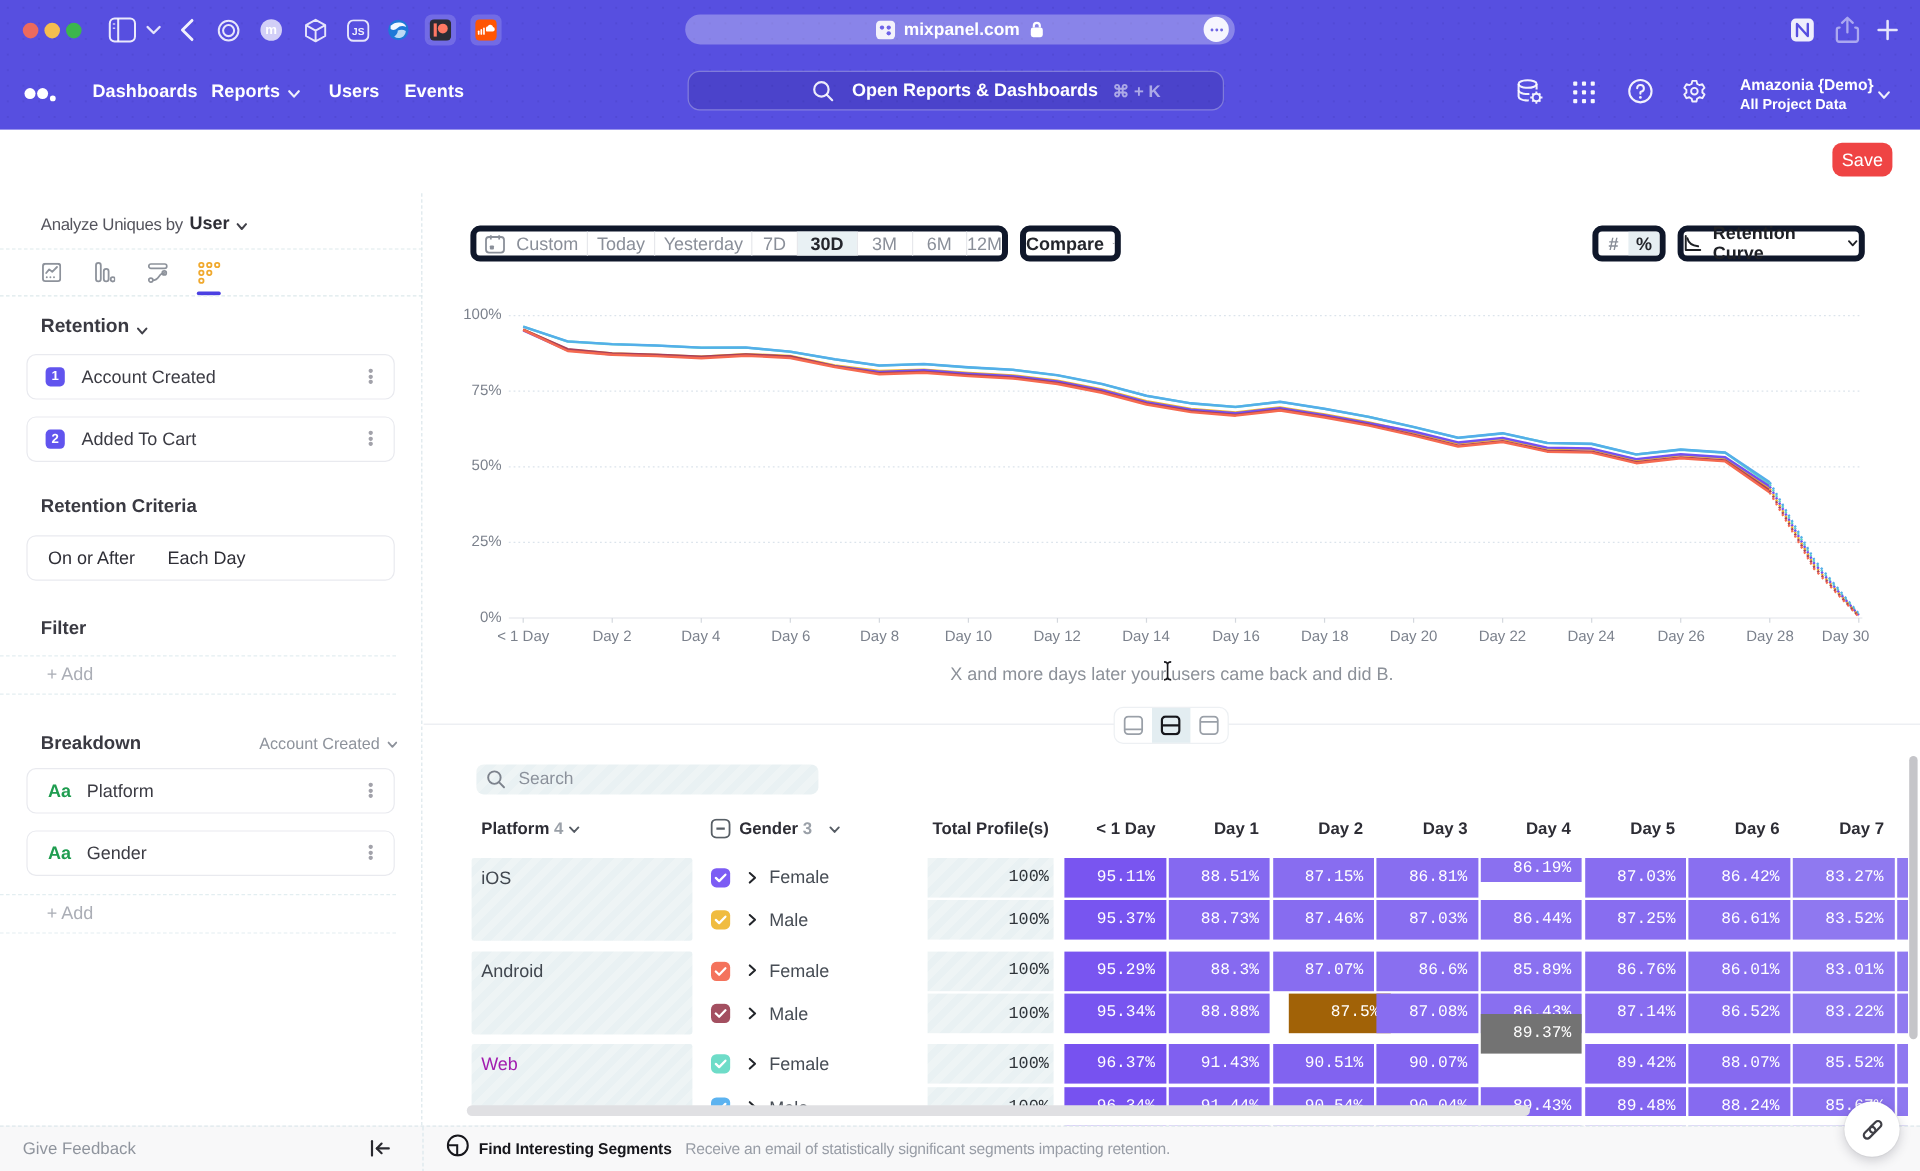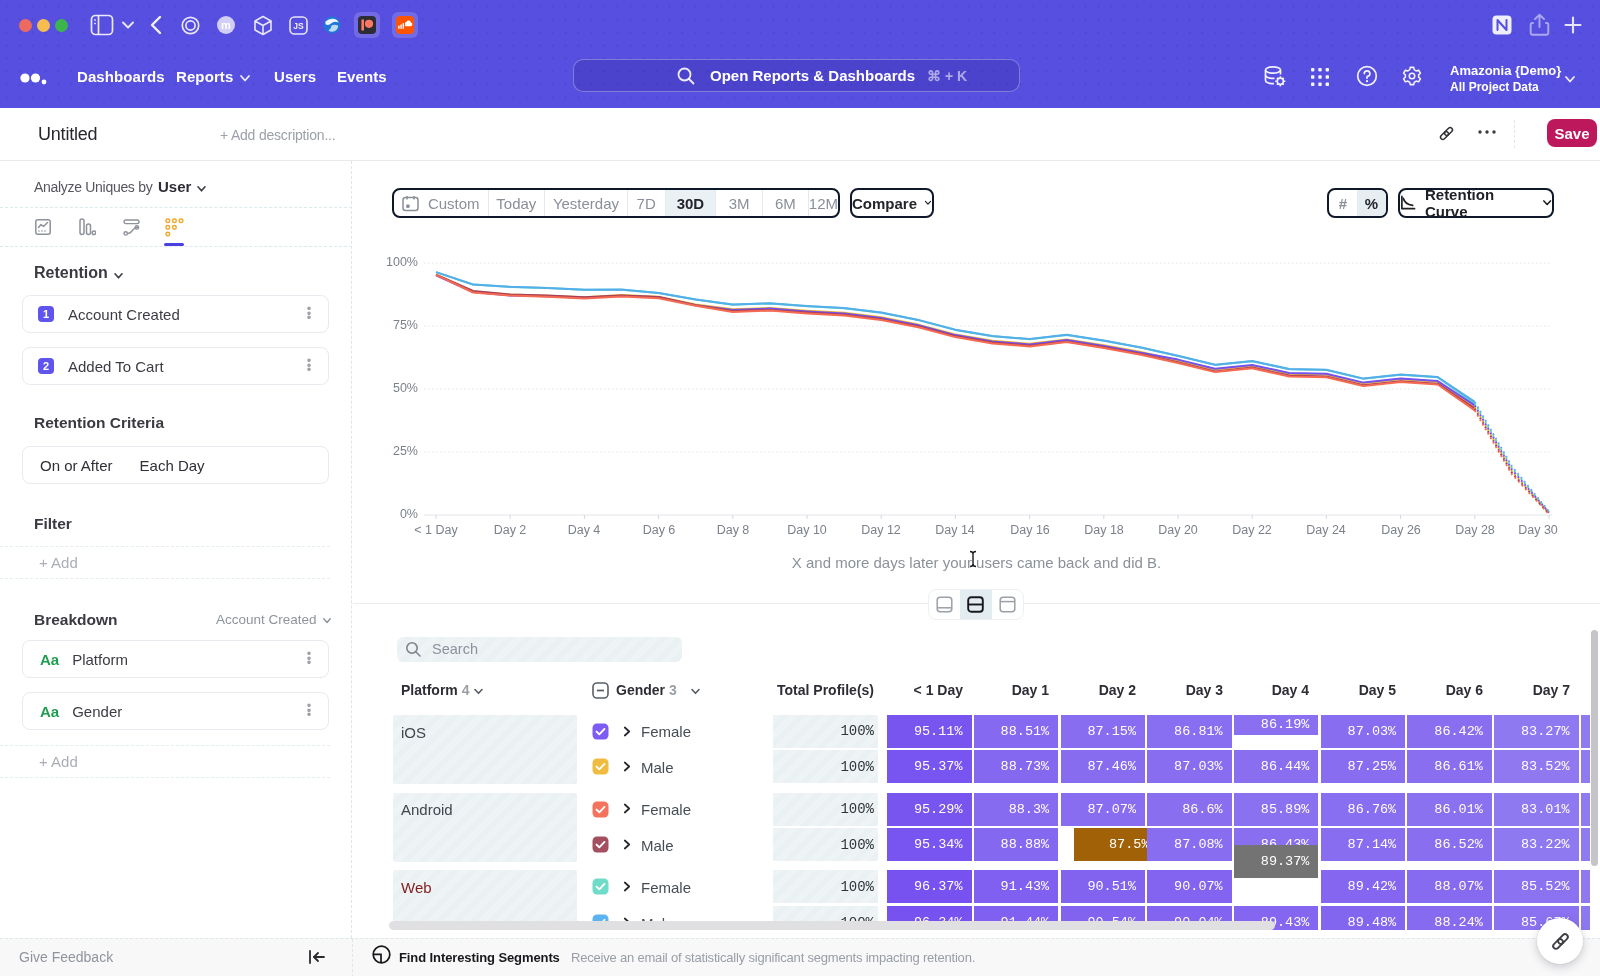--- a/index.html
+++ b/index.html
@@ -15,38 +15,38 @@
  font-weight:700;font-size:14.5px;}
 #urlmore{position:absolute;right:5px;top:2px;width:21px;height:21px;border-radius:50%;background:rgba(255,255,255,0.92);
  display:flex;align-items:center;justify-content:center;}
 
 .navlink{position:absolute;top:68px;color:#fff;font-weight:700;font-size:15px;letter-spacing:.1px;}
 #navsearch{position:absolute;left:573px;top:59px;width:447px;height:33px;border-radius:10px;
  background:rgba(23,16,110,0.18);border:1px solid rgba(255,255,255,0.30);display:flex;align-items:center;}
 .acct{position:absolute;color:#fff;}
 
 #phead{position:absolute;left:0;top:108px;width:1600px;height:53px;background:#fff;border-bottom:1px solid #e9eaee;}
-#savebtn{position:absolute;left:1527px;top:119px;width:50px;height:28px;border-radius:8px;background:#be185d;
- color:#fff;font-size:15px;font-weight:700;display:flex;align-items:center;justify-content:center;margin-left:20px;}
+#savebtn{position:absolute;left:1527px;top:119px;width:50px;height:28px;border-radius:8px;background:#ef4444;
+ color:#fff;font-size:15px;font-weight:400;display:flex;align-items:center;justify-content:center;}
 
 #sidebar{position:absolute;left:0;top:161px;width:352px;height:777px;background:#fff;border-right:1px dashed #dbe7eb;}
 .sbh{font-size:15.5px;font-weight:700;color:#3a3a42;}
 .card{position:absolute;left:22px;width:307px;height:38px;border:1px solid #e9eaef;border-radius:8px;background:#fff;
  display:flex;align-items:center;}
 .badge{width:16px;height:16px;border-radius:4px;background:#6154ee;color:#fff;font-size:11px;font-weight:700;
  display:flex;align-items:center;justify-content:center;margin-left:15px;}
 .cardtxt{font-size:15px;color:#3c3c44;margin-left:14px;font-weight:500;}
 .dots3{position:absolute;right:16px;top:50%;transform:translateY(-50%);color:#a2a2aa;font-size:13px;line-height:4.5px;
  letter-spacing:0;text-align:center;width:6px;}
 .addrow{position:absolute;left:0px;width:330px;height:33px;border-top:1px dashed #e3eef1;border-bottom:1px dashed #e3eef1;
  color:#abaeb6;font-size:15px;display:flex;align-items:center;padding-left:39px;}
 
 #main{position:absolute;left:353px;top:161px;width:1247px;height:777px;background:#fff;}
 .seg{display:flex;align-items:center;justify-content:center;color:#8a8f99;font-size:15px;height:100%;}
-.btn{border:2px solid #0f172a;border-radius:8px;background:#fff;display:flex;align-items:center;justify-content:center;}
+.btn{border:5px solid #0f172a;border-radius:8px;background:#fff;display:flex;align-items:center;justify-content:center;}
 .axlab{position:absolute;color:#7b818c;font-size:12.5px;}
 .leg{display:flex;align-items:center;gap:7px;color:#5f646d;font-size:13px;}
 .legsw{width:11px;height:11px;border-radius:3px;display:inline-block;}
 
 .shim{background:repeating-linear-gradient(135deg,#eef4f5 0 6px,#e9f1f3 6px 12px);}
 .pcell{position:absolute;background:#7f62f1;color:#fff;font-family:"Liberation Mono",monospace;font-size:13.5px;
  display:flex;align-items:center;justify-content:flex-end;padding-right:9px;}
 .thead{position:absolute;font-weight:700;font-size:14px;color:#2d2d35;}
 .mono{font-family:"Liberation Mono",monospace;}
 
@@ -99,20 +99,40 @@
  <div class="cicon" style="left:392px;top:12px;width:26px;height:26px;border-radius:6px;background:rgba(255,255,255,0.16);"></div>
  <svg class="cicon" style="left:396px;top:16px;" width="18" height="18" viewBox="0 0 18 18">
    <rect x="0" y="0" width="18" height="18" rx="4" fill="#ff5503"></rect>
    <g fill="#fff">
     <rect x="2.2" y="9.4" width="1.4" height="3.6" rx="0.7"></rect>
     <rect x="4.4" y="8.2" width="1.4" height="4.8" rx="0.7"></rect>
     <rect x="6.6" y="7.0" width="1.4" height="6.0" rx="0.7"></rect>
     <path d="M9 7.2 Q9.2 6 10.6 5.8 Q11.2 4.4 12.8 4.6 Q14.6 4.8 14.9 6.6 Q16.4 6.9 16.3 8.6 Q16.2 10.2 14.6 10.2 L9.6 10.2 Q9 10.2 9 9.6 Z"></path>
    </g>
  </svg>
+</div>
+<div id="urlbar">
+  <svg width="16" height="16" viewBox="0 0 16 16" style="margin-right:7px;">
+    <rect x="0" y="0" width="16" height="16" rx="4" fill="#f3f2fb"></rect>
+    <circle cx="5" cy="6" r="1.8" fill="#6e63e8"></circle>
+        <circle cx="10.6" cy="6" r="1.8" fill="#6e63e8"></circle>
+    <circle cx="10.6" cy="10.8" r="1.8" fill="#6e63e8"></circle>
+  </svg>
+  mixpanel.com
+  <svg width="12" height="15" viewBox="0 0 12 15" style="margin-left:8px;">
+    <rect x="1" y="6" width="10" height="8" rx="2" fill="#fff"></rect>
+    <path d="M3.5 6 V4.5 A2.5 2.5 0 0 1 8.5 4.5 V6" fill="none" stroke="#fff" stroke-width="1.8"></path>
+  </svg>
+  <div id="urlmore">
+        <svg width="12" height="12" viewBox="0 0 12 12">
+    <circle cx="2" cy="6" r="1.2" fill="#6f65e4"></circle>
+          <circle cx="6" cy="6" r="1.2" fill="#6f65e4"></circle>
+          <circle cx="10" cy="6" r="1.2" fill="#6f65e4"></circle>
+        </svg>
+      </div>
 </div>
 <svg class="abs" style="left:1491px;top:14px;" width="22" height="22" viewBox="0 0 22 22">
   <rect x="1.5" y="1.5" width="19" height="19" rx="4" fill="rgba(255,255,255,0.9)"></rect>
   <path d="M6.5 16 V6 L15.5 16 V6" fill="none" stroke="#574fe0" stroke-width="2" stroke-linejoin="round" stroke-linecap="round"></path>
 </svg>
 <svg class="abs" style="left:1529px;top:13px;" width="21" height="24" viewBox="0 0 21 24">
   <path d="M10.5 2 V14 M6 6 L10.5 1.8 L15 6" fill="none" stroke="rgba(255,255,255,0.5)" stroke-width="1.9" stroke-linecap="round" stroke-linejoin="round"></path>
   <path d="M4 10 H3.5 A1.8 1.8 0 0 0 1.7 11.8 V20 A1.8 1.8 0 0 0 3.5 21.8 H17.5 A1.8 1.8 0 0 0 19.3 20 V11.8 A1.8 1.8 0 0 0 17.5 10 H17" fill="none" stroke="rgba(255,255,255,0.5)" stroke-width="1.9" stroke-linecap="round"></path>
 </svg>
 <svg class="abs" style="left:1564px;top:16px;" width="18" height="18" viewBox="0 0 18 18">
@@ -177,36 +197,20 @@
 </svg>
 <svg class="abs" style="left:1401px;top:65px;" width="22" height="22" viewBox="0 0 24 24">
   <path fill="none" stroke="rgba(255,255,255,0.92)" stroke-width="1.7" stroke-linejoin="round" d="M13.9 2.6 L14.5 5.3 A7 7 0 0 1 16.6 6.5 L19.2 5.6 L21.2 9 L19.2 10.8 A7 7 0 0 1 19.2 13.2 L21.2 15 L19.2 18.4 L16.6 17.5 A7 7 0 0 1 14.5 18.7 L13.9 21.4 L10.1 21.4 L9.5 18.7 A7 7 0 0 1 7.4 17.5 L4.8 18.4 L2.8 15 L4.8 13.2 A7 7 0 0 1 4.8 10.8 L2.8 9 L4.8 5.6 L7.4 6.5 A7 7 0 0 1 9.5 5.3 L10.1 2.6 Z"></path>
   <circle cx="12" cy="12" r="3" fill="none" stroke="rgba(255,255,255,0.92)" stroke-width="1.7"></circle>
 </svg>
 <div class="acct" style="left:1450px;top:63px;font-weight:700;font-size:13px;">Amazonia {Demo}</div>
 <div class="acct" style="left:1450px;top:80px;font-weight:700;font-size:12px;">All Project Data</div>
 <svg class="abs" style="left:1564px;top:75px;" width="12" height="9" viewBox="0 0 12 9">
       <path d="M2 2 L6 6.5 L10 2" fill="none" stroke="rgba(255,255,255,0.9)" stroke-width="1.8" stroke-linecap="round" stroke-linejoin="round"></path>
     </svg>
-<div id="phead">
- <div class="abs" style="left:38px;top:16px;font-size:18px;color:#27272e;font-weight:500;letter-spacing:-0.2px;">Untitled</div>
- <div class="abs" style="left:220px;top:19px;font-size:14px;color:#9ca0a8;letter-spacing:-0.2px;">+ Add description...</div>
- <svg class="abs" style="left:1438px;top:17px;" width="17" height="17" viewBox="0 0 24 24">
-   <g fill="none" stroke="#2f2f36" stroke-width="2.1" transform="rotate(-45 12 12)">
-   <rect x="1.5" y="8.8" width="13" height="6.4" rx="3.2"></rect>
-   <rect x="9.5" y="8.8" width="13" height="6.4" rx="3.2"></rect>
-   </g>
- </svg>
- <svg class="abs" style="left:1477px;top:21px;" width="20" height="6" viewBox="0 0 20 6">
-   <circle cx="3" cy="3" r="1.7" fill="#3a3a40"></circle>
-        <circle cx="10" cy="3" r="1.7" fill="#3a3a40"></circle>
-        <circle cx="17" cy="3" r="1.7" fill="#3a3a40"></circle>
- </svg>
- <div class="abs" style="left:1514px;top:12px;height:28px;border-left:1px dashed #dce8ec;"></div>
-</div>
 <div id="savebtn">Save</div>
 <div id="sidebar">
  <div class="abs" style="left:34px;top:18px;font-size:14px;color:#55555e;letter-spacing:-0.3px;">Analyze Uniques by</div>
  <div class="abs" style="left:158px;top:17px;font-size:15px;color:#2e2e36;font-weight:700;">User</div>
  <svg class="abs" style="left:196px;top:24px;" width="11" height="8" viewBox="0 0 11 8">
         <path d="M2 1.8 L5.5 5.8 L9 1.8" fill="none" stroke="#42424a" stroke-width="1.7" stroke-linecap="round" stroke-linejoin="round"></path>
       </svg>
  <div class="abs" style="left:0;top:46px;width:352px;border-top:1px dashed #dde9ec;"></div>
  <svg class="abs" style="left:35px;top:58px;" width="16" height="16" viewBox="0 0 16 16">
    <rect x="0.8" y="0.8" width="14.4" height="14.4" rx="2" fill="none" stroke="#8d929b" stroke-width="1.5"></rect>
@@ -514,21 +518,21 @@
 <div class="pcell" style="left:534.0px;top:667.1px;width:84.5px;height:33px;background:rgb(120,85,240);">95.34%</div>
 <div class="pcell" style="left:620.7px;top:667.1px;width:84.5px;height:33px;background:rgb(133,104,240);">88.88%</div>
 <div class="pcell" style="left:721px;top:667.1px;width:84.5px;height:33px;background:#a16207;">87.5%</div>
 <div class="pcell" style="left:794.2px;top:667.1px;width:84.5px;height:33px;background:rgb(136,109,240);">87.08%</div>
 <div class="pcell" style="left:880.9px;top:667.1px;width:84.5px;height:33px;background:rgb(137,111,240);">86.43%</div>
 <div class="pcell" style="left:967.7px;top:667.1px;width:84.5px;height:33px;background:rgb(136,109,240);">87.14%</div>
 <div class="pcell" style="left:1054.4px;top:667.1px;width:84.5px;height:33px;background:rgb(137,111,240);">86.52%</div>
 <div class="pcell" style="left:1141.1px;top:667.1px;width:84.5px;height:33px;background:rgb(143,121,240);">83.22%</div>
 <div class="pcell" style="left:1227.8px;top:667.1px;width:8.7px;height:33px;background:rgb(144,122,240);"></div>
 <div class="abs shim" style="left:39.5px;top:709px;width:184.5px;height:69px;border-radius:2px;"></div>
-<div class="abs" style="left:48px;top:718px;font-size:15px;color:#7f1d1d;">Web</div>
+<div class="abs" style="left:48px;top:718px;font-size:15px;color:#a21caf;">Web</div>
 <svg class="abs" style="left:239px;top:717px;" width="17" height="17" viewBox="0 0 17 17">
  <rect x="0.5" y="0.5" width="16" height="16" rx="4.5" fill="#6edcc8"></rect>
  <path d="M4.5 8.6 L7.3 11.3 L12.5 5.9" fill="none" stroke="#fff" stroke-width="1.9" stroke-linecap="round" stroke-linejoin="round"></path>
       </svg>
 <svg class="abs" style="left:270px;top:720px;" width="8" height="11" viewBox="0 0 8 11">
         <path d="M1.8 1.5 L6.2 5.5 L1.8 9.5" fill="none" stroke="#23262b" stroke-width="1.7" stroke-linecap="round" stroke-linejoin="round"></path>
       </svg>
 <div class="abs" style="left:288px;top:718px;font-size:15px;color:#474d55;">Female</div>
 <div class="abs shim" style="left:420px;top:709px;width:104.5px;height:33px;"></div>
 <div class="abs mono" style="left:401px;top:718px;width:120px;text-align:right;font-size:14px;color:#2f343a;">100%</div>

